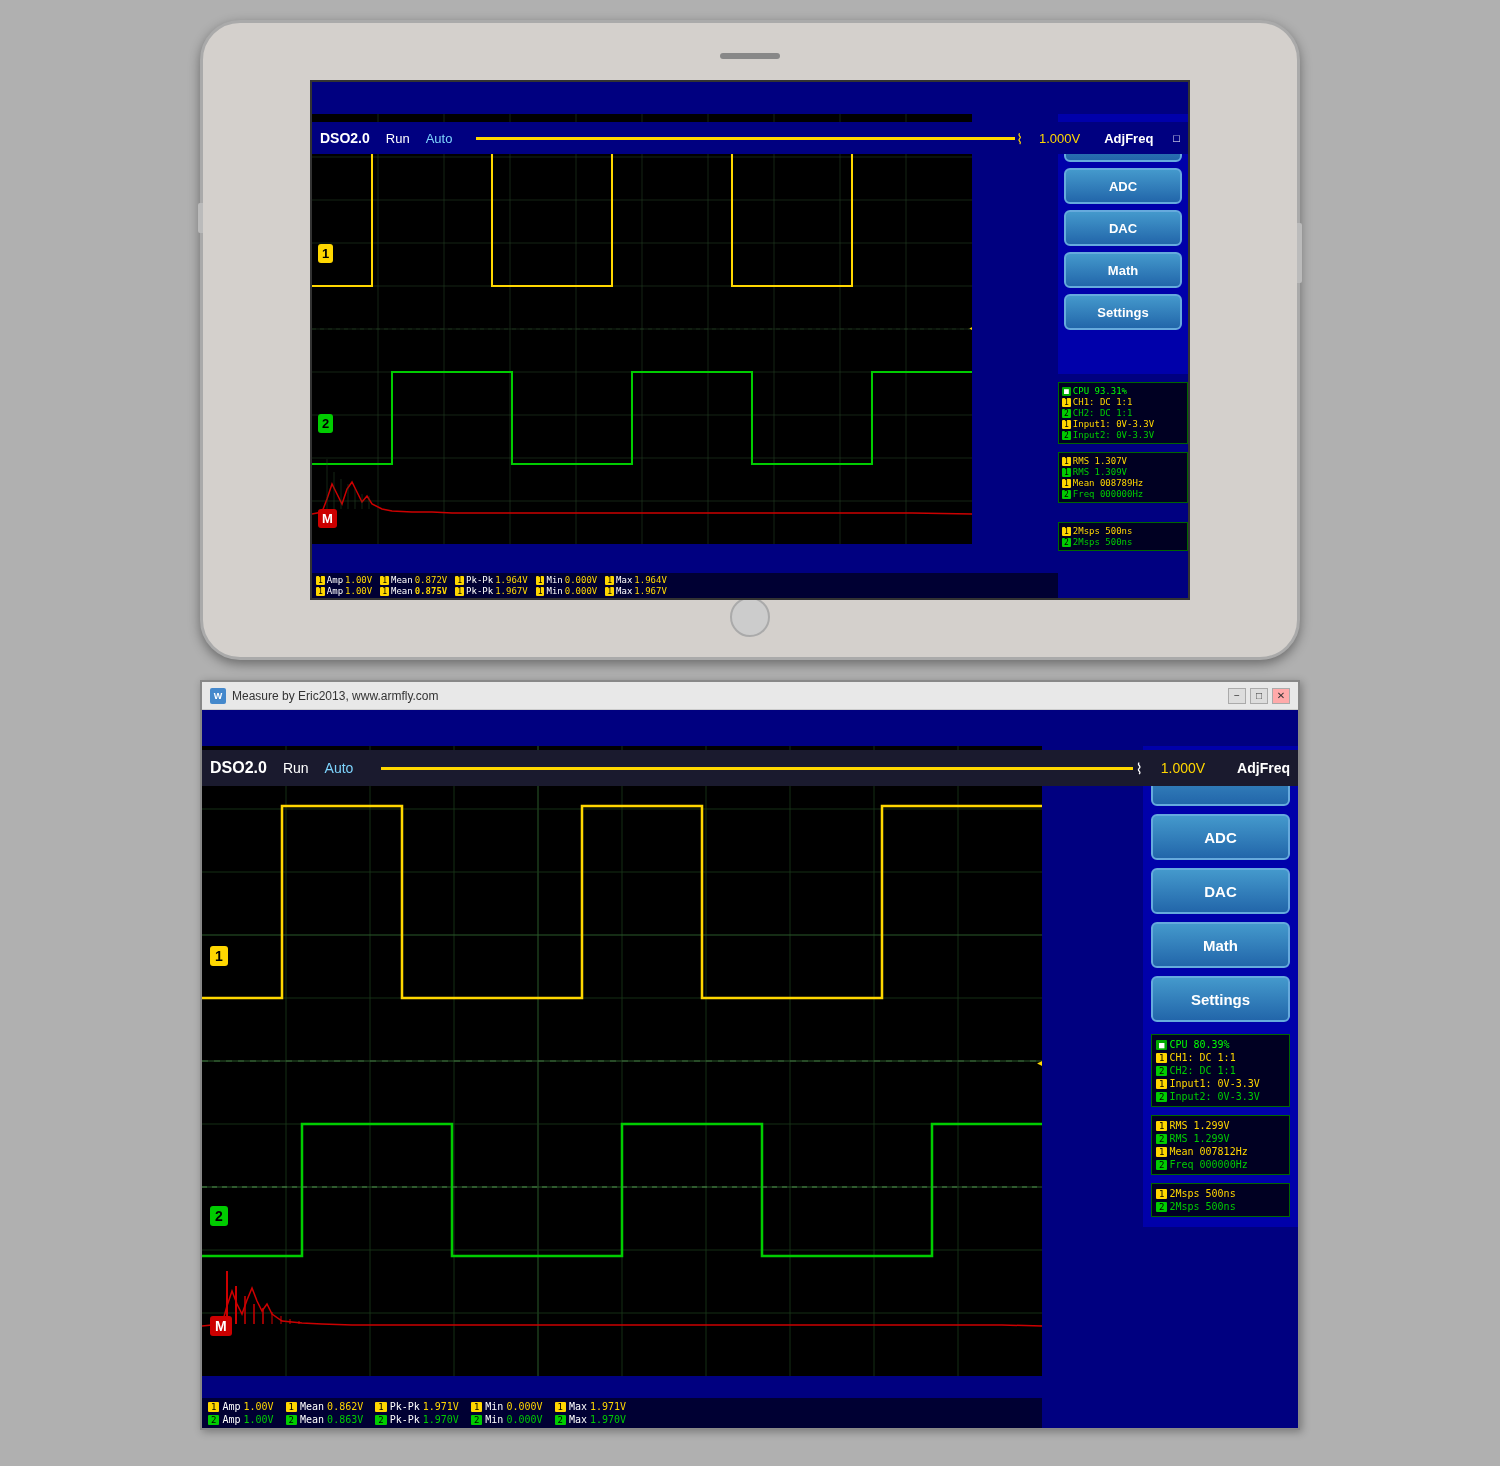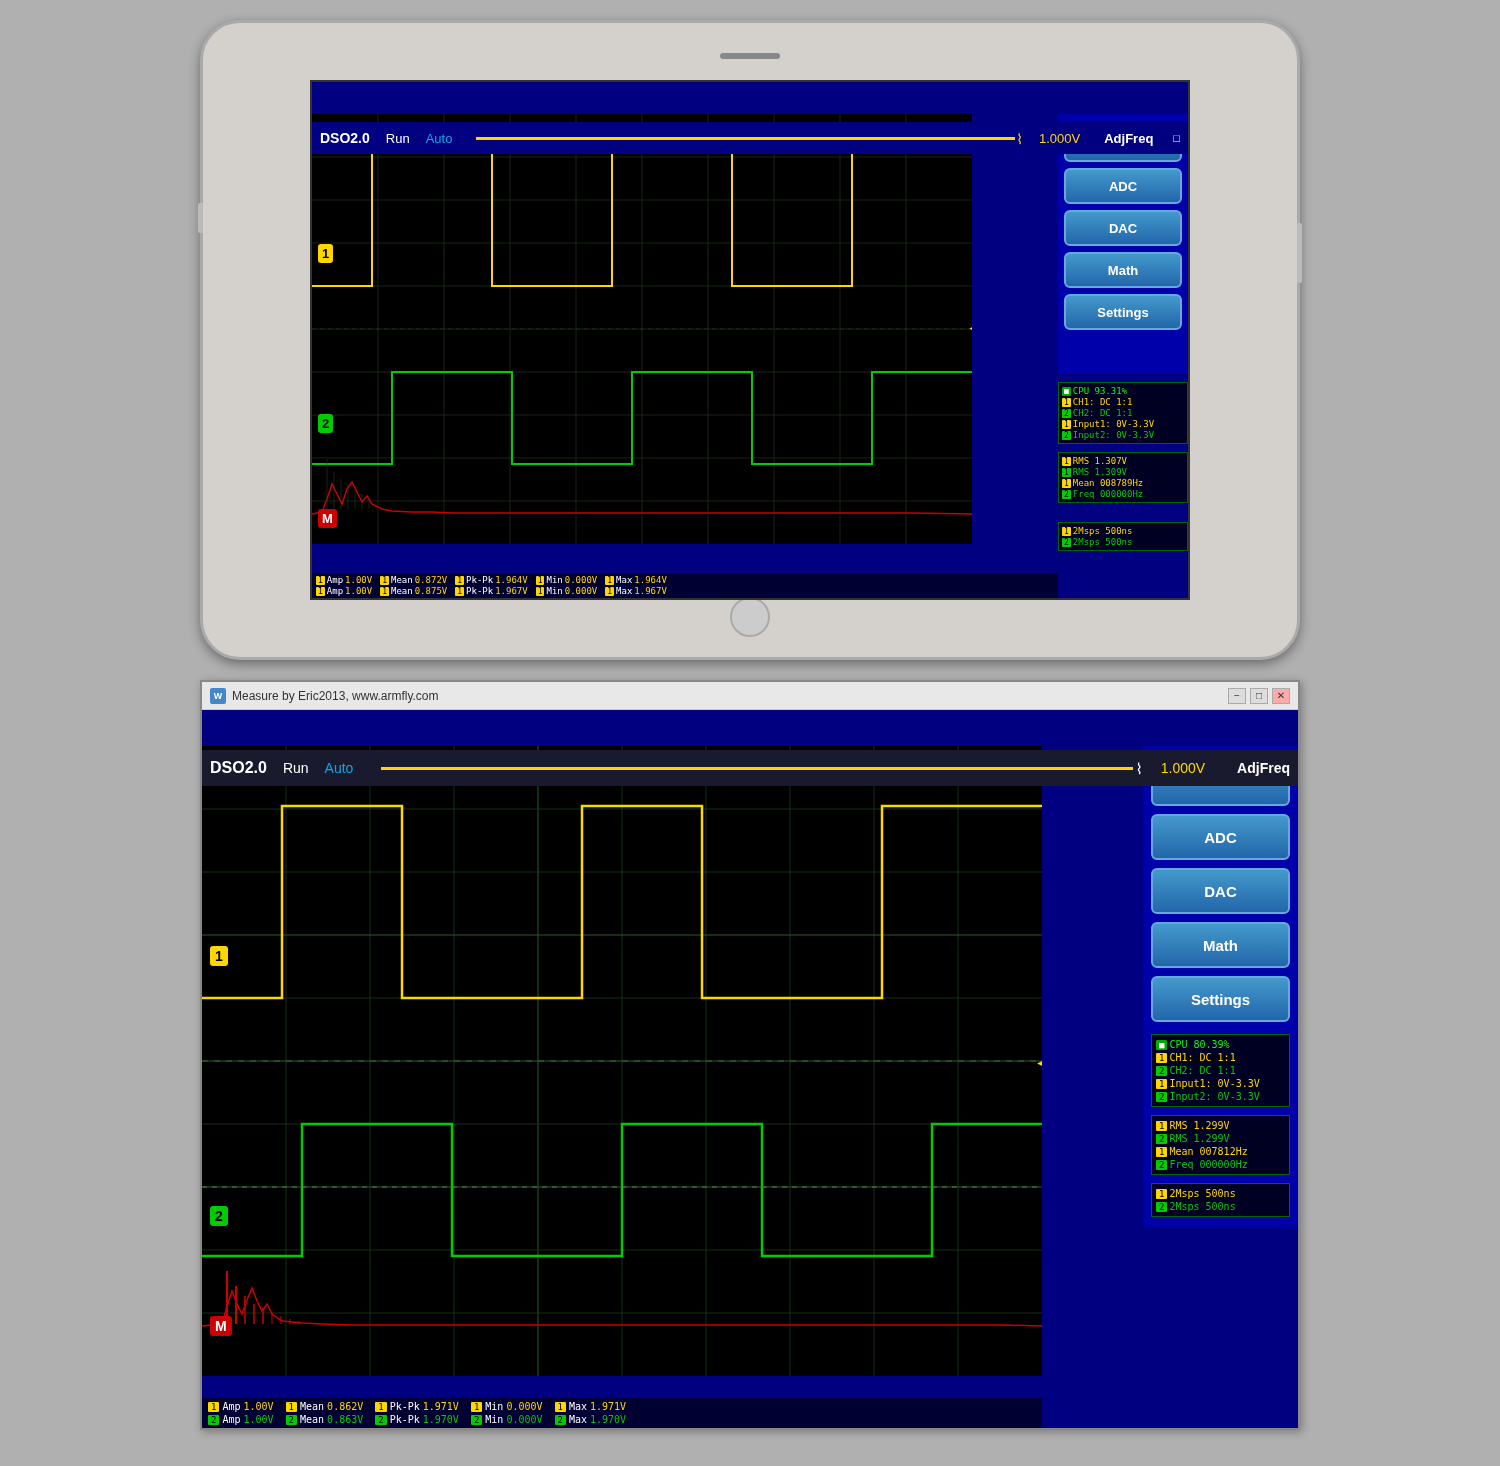--- a/index.html
+++ b/index.html
@@ -140,21 +140,21 @@
       font-size: 14px;
       font-weight: bold;
     }
 
     .dso-run {
       color: white;
       font-size: 13px;
     }
 
     .dso-auto {
-      color: #0ea5e9;
+      color: #7dd3fc;
       font-size: 13px;
     }
 
     .dso-voltage {
       color: white;
       font-size: 13px;
     }
 
     .dso-adjfreq {
       color: white;
@@ -429,21 +429,21 @@
           </div>
           <div style="display:flex; gap:8px; flex-wrap:wrap;">
             <span style="display:flex; gap:2px; align-items:center;">
               <span style="background:#FFD700;color:#000;padding:0 2px;border-radius:1px;font-size:8px;">1</span>
               <span style="color:white;">Amp</span>
               <span style="color:#FFD700;">1.00V</span>
             </span>
             <span style="display:flex; gap:2px; align-items:center;">
               <span style="background:#FFD700;color:#000;padding:0 2px;border-radius:1px;font-size:8px;">1</span>
               <span style="color:white;">Mean</span>
-              <span style="color:#FFD700;">0.875V</span>
+              <span style="color:#FFD700;font-weight:bold;">0.875V</span>
             </span>
             <span style="display:flex; gap:2px; align-items:center;">
               <span style="background:#FFD700;color:#000;padding:0 2px;border-radius:1px;font-size:8px;">1</span>
               <span style="color:white;">Pk-Pk</span>
               <span style="color:#FFD700;">1.967V</span>
             </span>
             <span style="display:flex; gap:2px; align-items:center;">
               <span style="background:#FFD700;color:#000;padding:0 2px;border-radius:1px;font-size:8px;">1</span>
               <span style="color:white;">Min</span>
               <span style="color:#FFD700;">0.000V</span>

